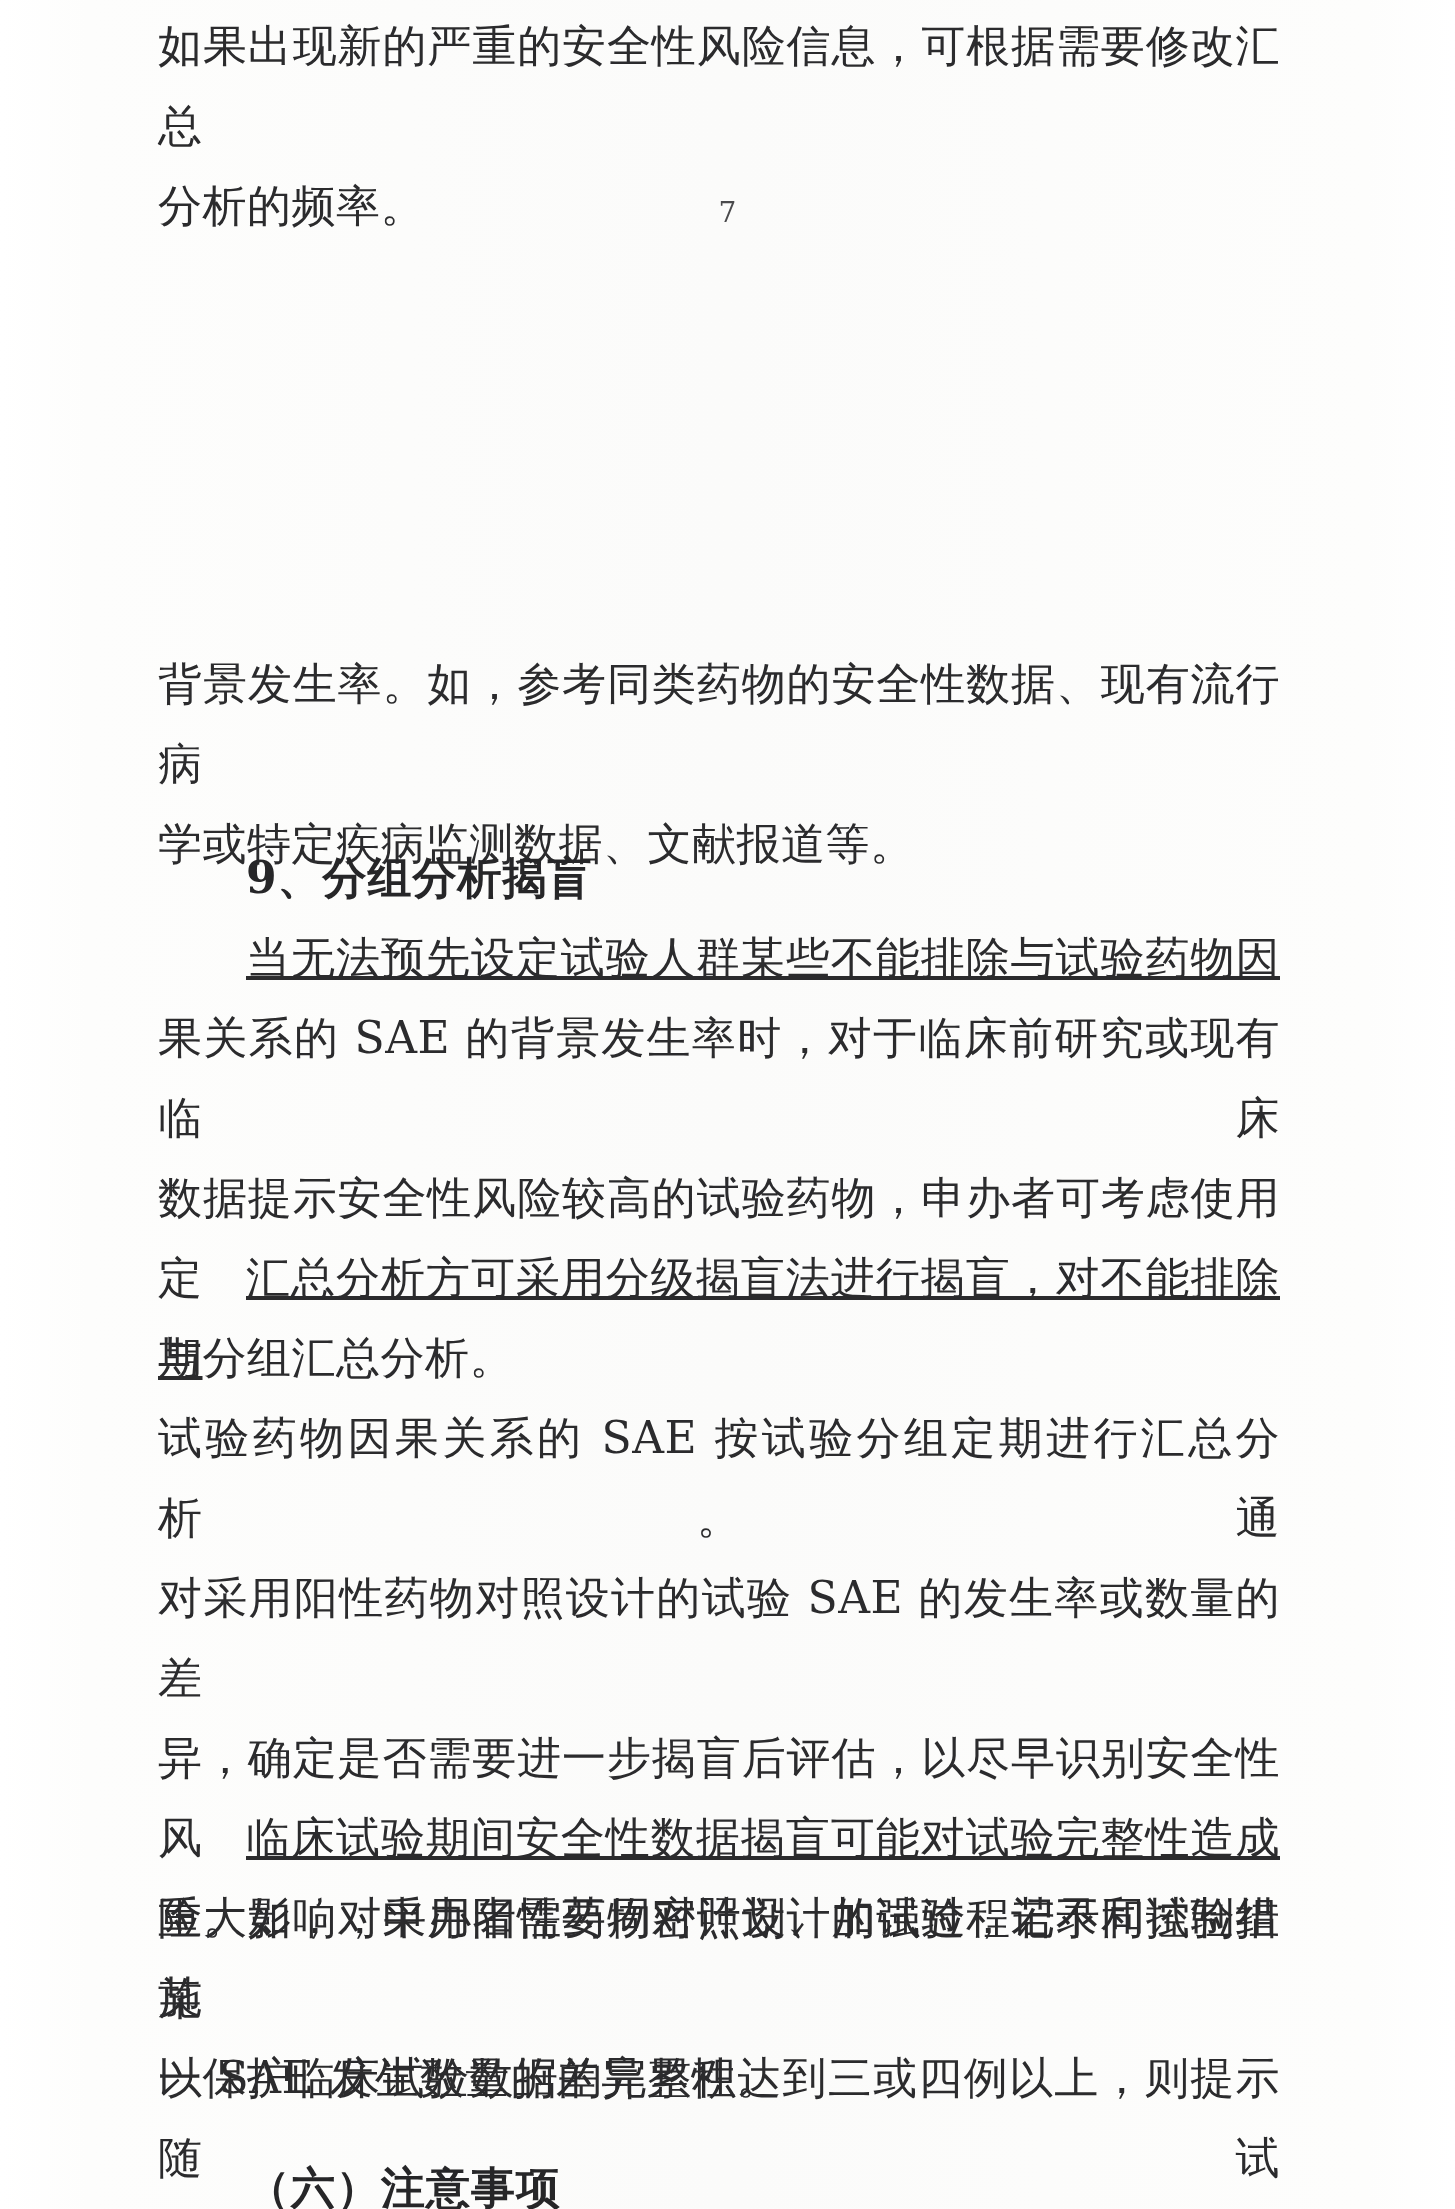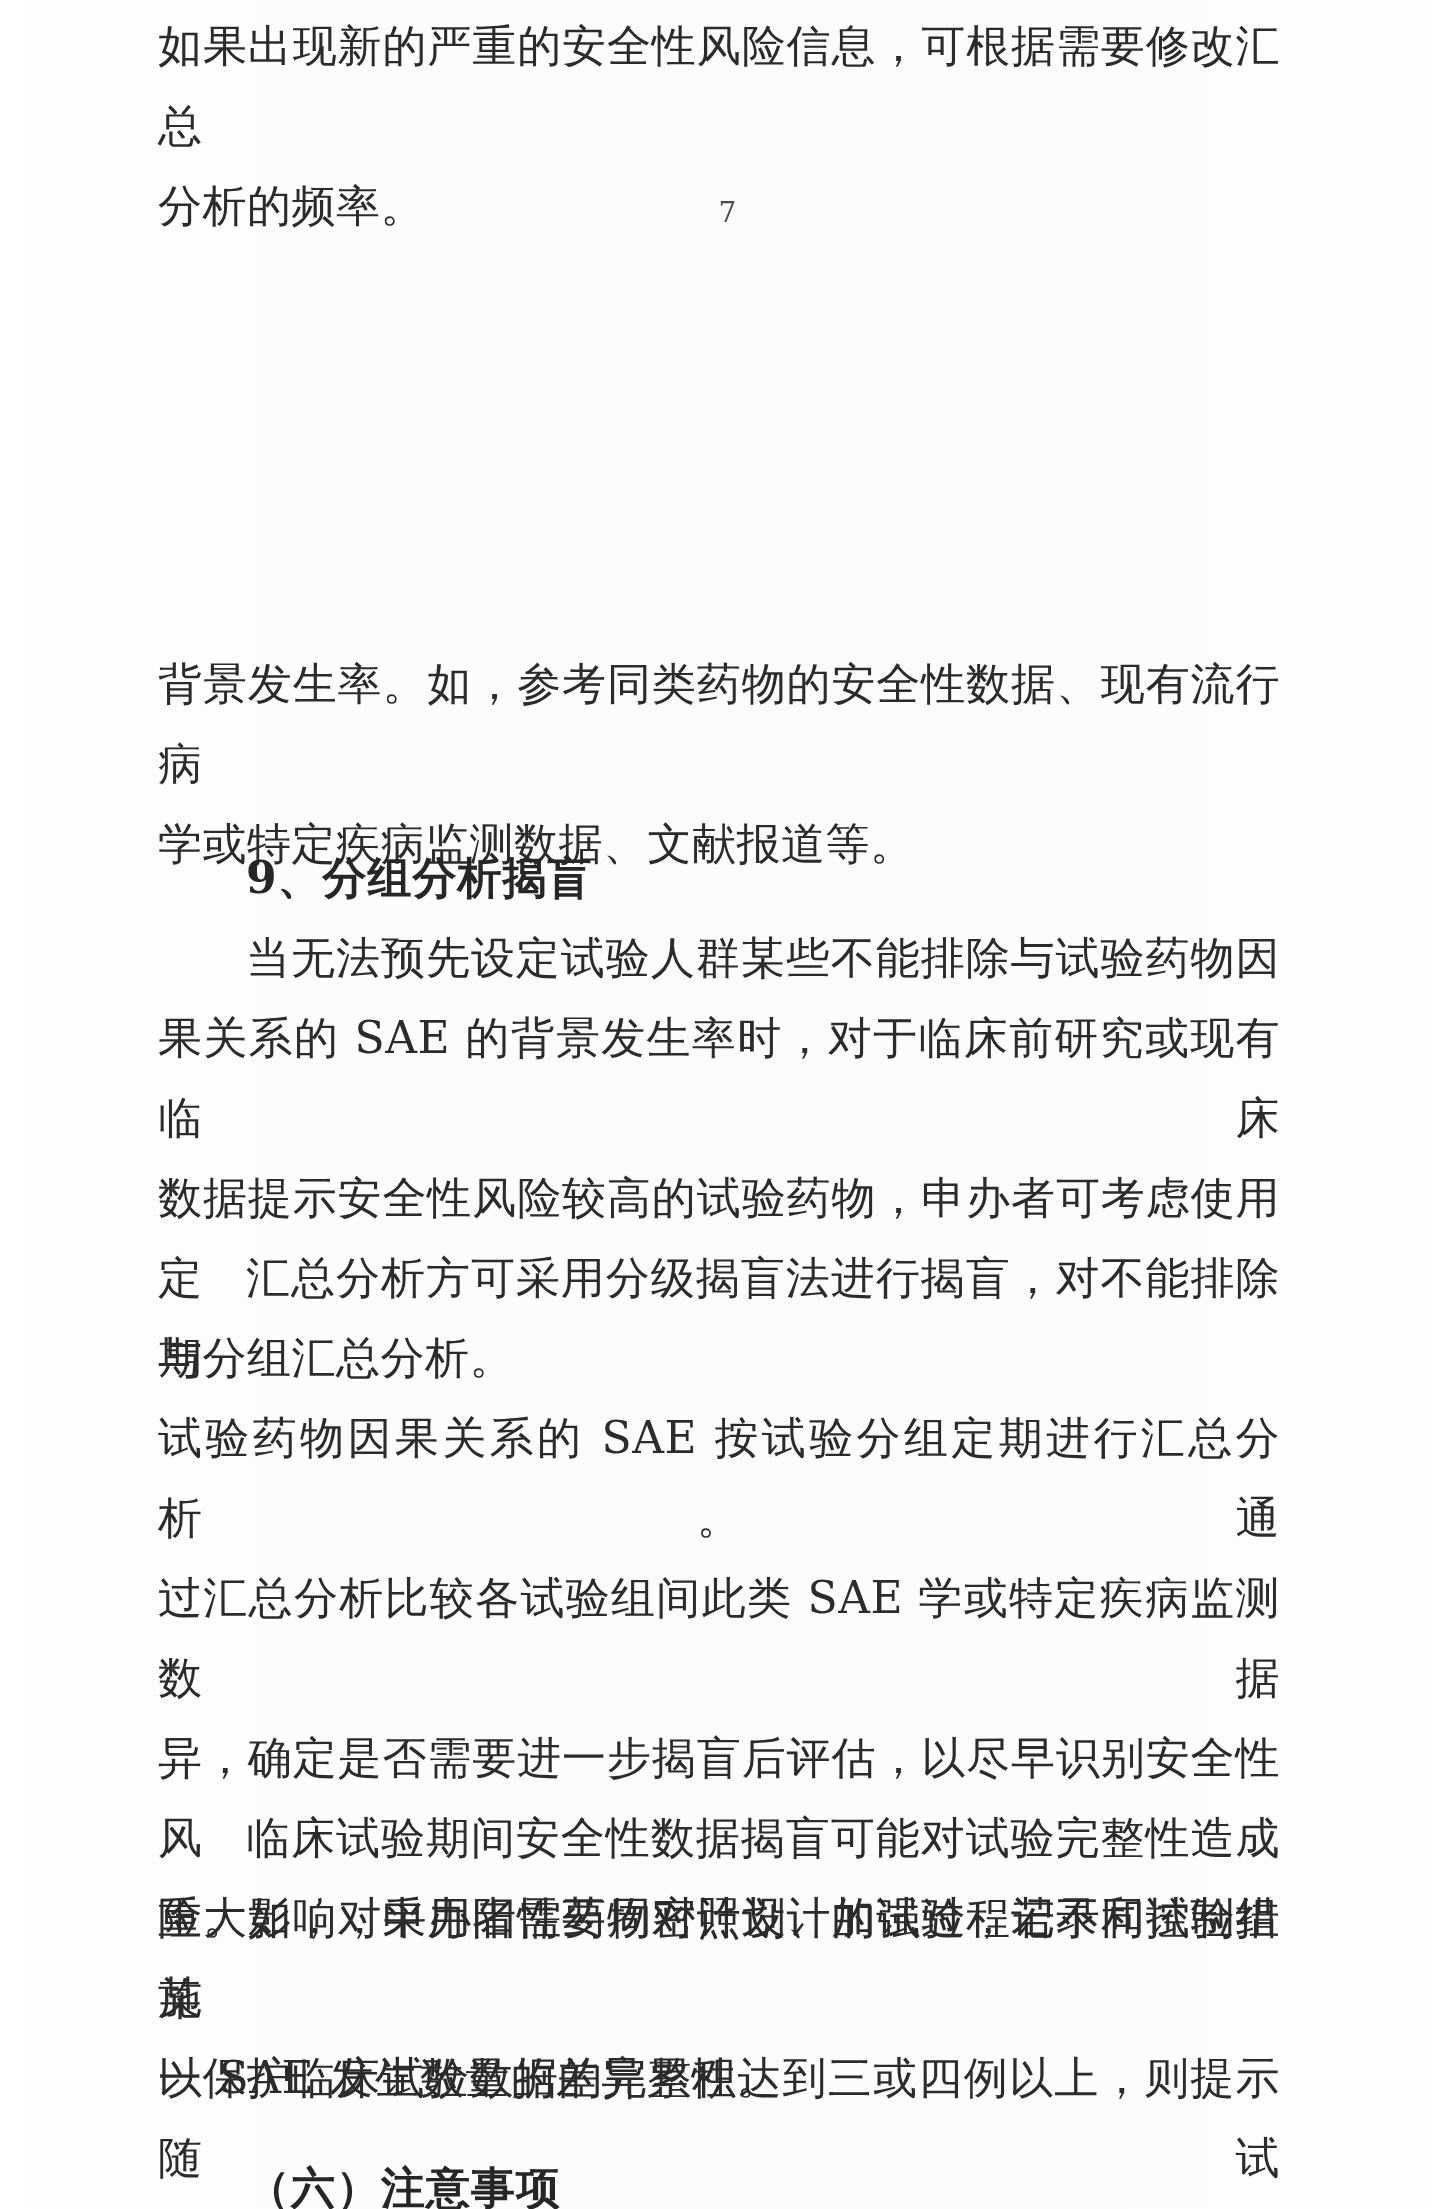--- a/index.html
+++ b/index.html
@@ -46,20 +46,21 @@
     letter-spacing: 0.5px;
     text-align: justify;
     text-justify: inter-character;
     margin: 0;
     font-weight: 500;
     -webkit-font-smoothing: antialiased;
   }
 
   .para.indent {
     text-indent: 88px;
+    text-decoration: underline;
   }
 
   
   .para.stretch-all {
     text-align-last: justify;
   }
   .para.stretch-none {
     text-align-last: left;
   }
 
@@ -135,21 +136,21 @@
   <div class="col" id="block-when">
     <p class="para indent stretch-all">当无法预先设定试验人群某些不能排除与试验药物因</p>
     <p class="para stretch-all">果关系的 SAE 的背景发生率时，对于临床前研究或现有临床</p>
     <p class="para stretch-all">数据提示安全性风险较高的试验药物，申办者可考虑使用定</p>
     <p class="para stretch-none">期分组汇总分析。</p>
   </div>
 
   <div class="col" id="block-pool">
     <p class="para indent stretch-all">汇总分析方可采用分级揭盲法进行揭盲，对不能排除与</p>
     <p class="para stretch-all">试验药物因果关系的 SAE 按试验分组定期进行汇总分析。通</p>
-    <p class="para stretch-all">过汇总分析比较各试验组间此类 SAE 学或特定疾病监测数据</p>
+    <p class="para stretch-all">对采用阳性药物对照设计的试验 SAE 的发生率或数量的差</p>
     <p class="para stretch-all">异，确定是否需要进一步揭盲后评估，以尽早识别安全性风</p>
     <p class="para stretch-all">险。如，对采用阳性药物对照设计的试验，若不同试验组某</p>
     <p class="para stretch-all">一 SAE 发生数量的差异累积达到三或四例以上，则提示随试</p>
     <p class="para stretch-all">验进展该 SAE 组间发生率可能存在一定差异，汇总分析方可</p>
 
   </div>
 
   <div class="col" id="block-blind">
     <p class="para indent stretch-all">临床试验期间安全性数据揭盲可能对试验完整性造成</p>
     <p class="para stretch-all">重大影响，申办者需要周密计划、加强过程记录和控制措施</p>

